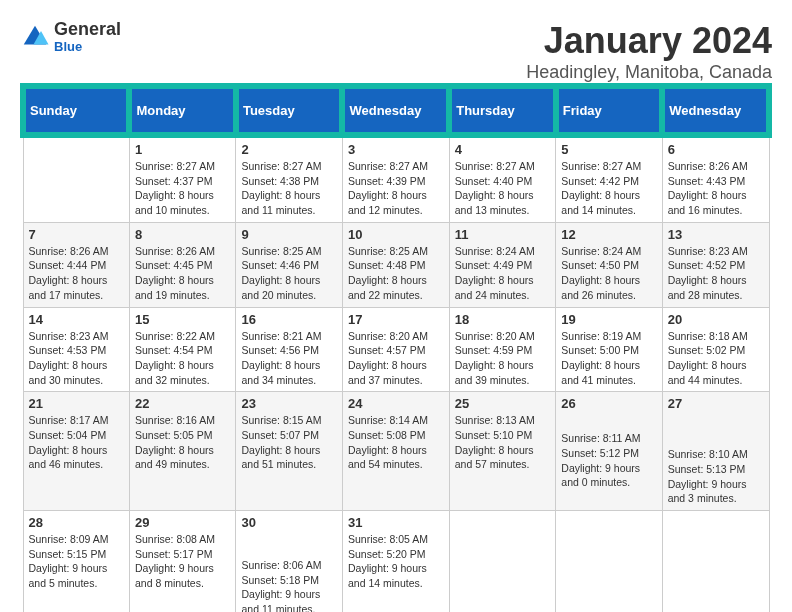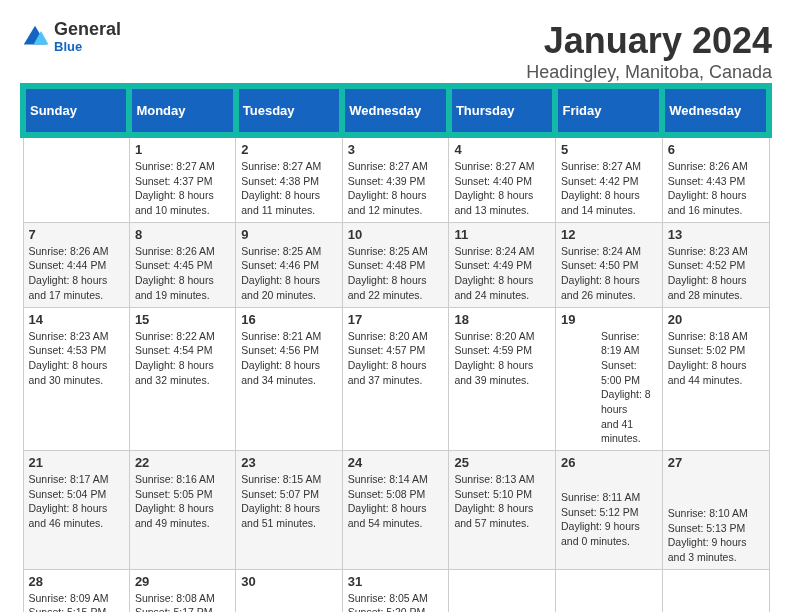--- a/index.html
+++ b/index.html
@@ -254,21 +254,21 @@
         </td>
         <td>
           <span class="day-number">18</span>
           <div class="day-info" style="white-space: pre-line;">Sunrise: 8:20 AM
 Sunset: 4:59 PM
 Daylight: 8 hours
 and 39 minutes.</div>
         </td>
         <td>
           <span class="day-number">19</span>
-          <div class="day-info" style="white-space: pre-line; margin-left: 40px;">Sunrise: 8:19 AM
+          <div class="day-info" style="white-space: pre-line;">Sunrise: 8:19 AM
 Sunset: 5:00 PM
 Daylight: 8 hours
 and 41 minutes.</div>
         </td>
         <td>
           <span class="day-number">20</span>
           <div class="day-info" style="white-space: pre-line;">Sunrise: 8:18 AM
 Sunset: 5:02 PM
 Daylight: 8 hours
 and 44 minutes.</div>

